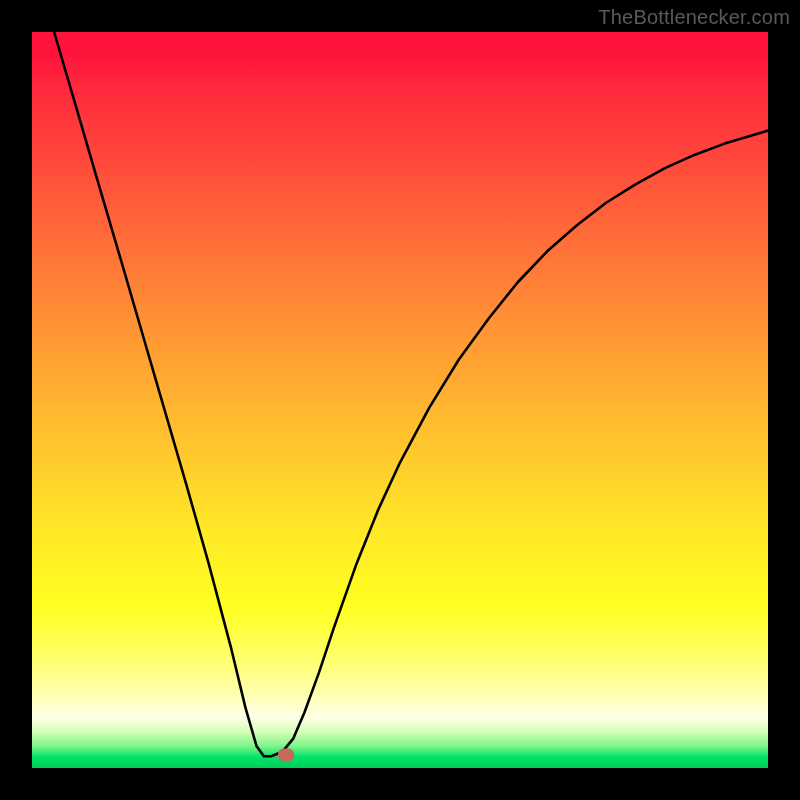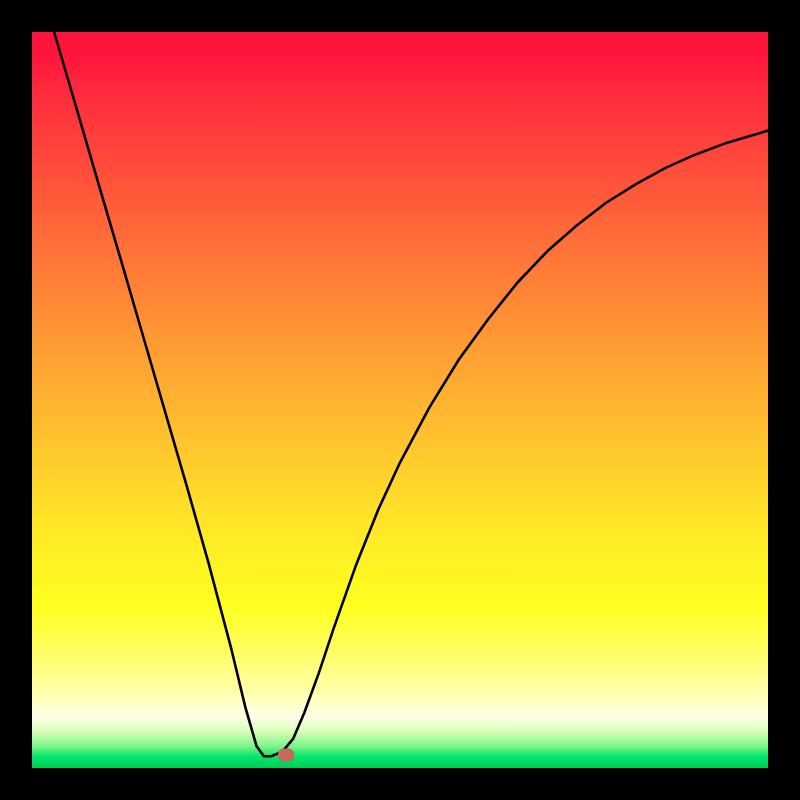--- a/index.html
+++ b/index.html
@@ -71,20 +71,21 @@
     font-size: 20px;
     letter-spacing: 0.2px;
     user-select: none;
   }
 </style>
 </head>
 <body>
 
 <div class="frame">
 
+  <div class="watermark">TheBottlenecker.com</div>
 
   <div class="plot">
     <div class="gradient"></div>
 
     <svg class="curve-layer" viewBox="0 0 736 736" preserveAspectRatio="none">
       <path id="curve-path" fill="none" stroke="#000" stroke-width="2.6" stroke-linecap="round" stroke-linejoin="round" d="M22.08 0.00 L44.16 75.07 L66.24 150.88 L88.32 225.95 L110.40 301.76 L132.48 377.57 L154.56 453.38 L176.64 531.39 L198.72 614.56 L213.44 675.65 L224.48 713.92 L231.84 724.22 L239.20 724.22 L250.24 719.81 L261.28 706.56 L272.32 680.80 L287.04 640.32 L301.76 596.16 L323.84 533.60 L345.92 478.40 L368.00 430.56 L397.44 375.36 L426.88 327.52 L456.32 287.04 L485.76 250.24 L515.20 219.33 L544.64 193.57 L574.08 170.75 L603.52 152.35 L632.96 136.16 L662.40 122.91 L691.84 111.87 L721.28 103.04 L736.00 98.62"></path>
     </svg>
 
     <div class="marker" id="marker" style="left: 34.5%; top: 98.3%; background: rgb(196, 106, 90);"></div>
   </div>

